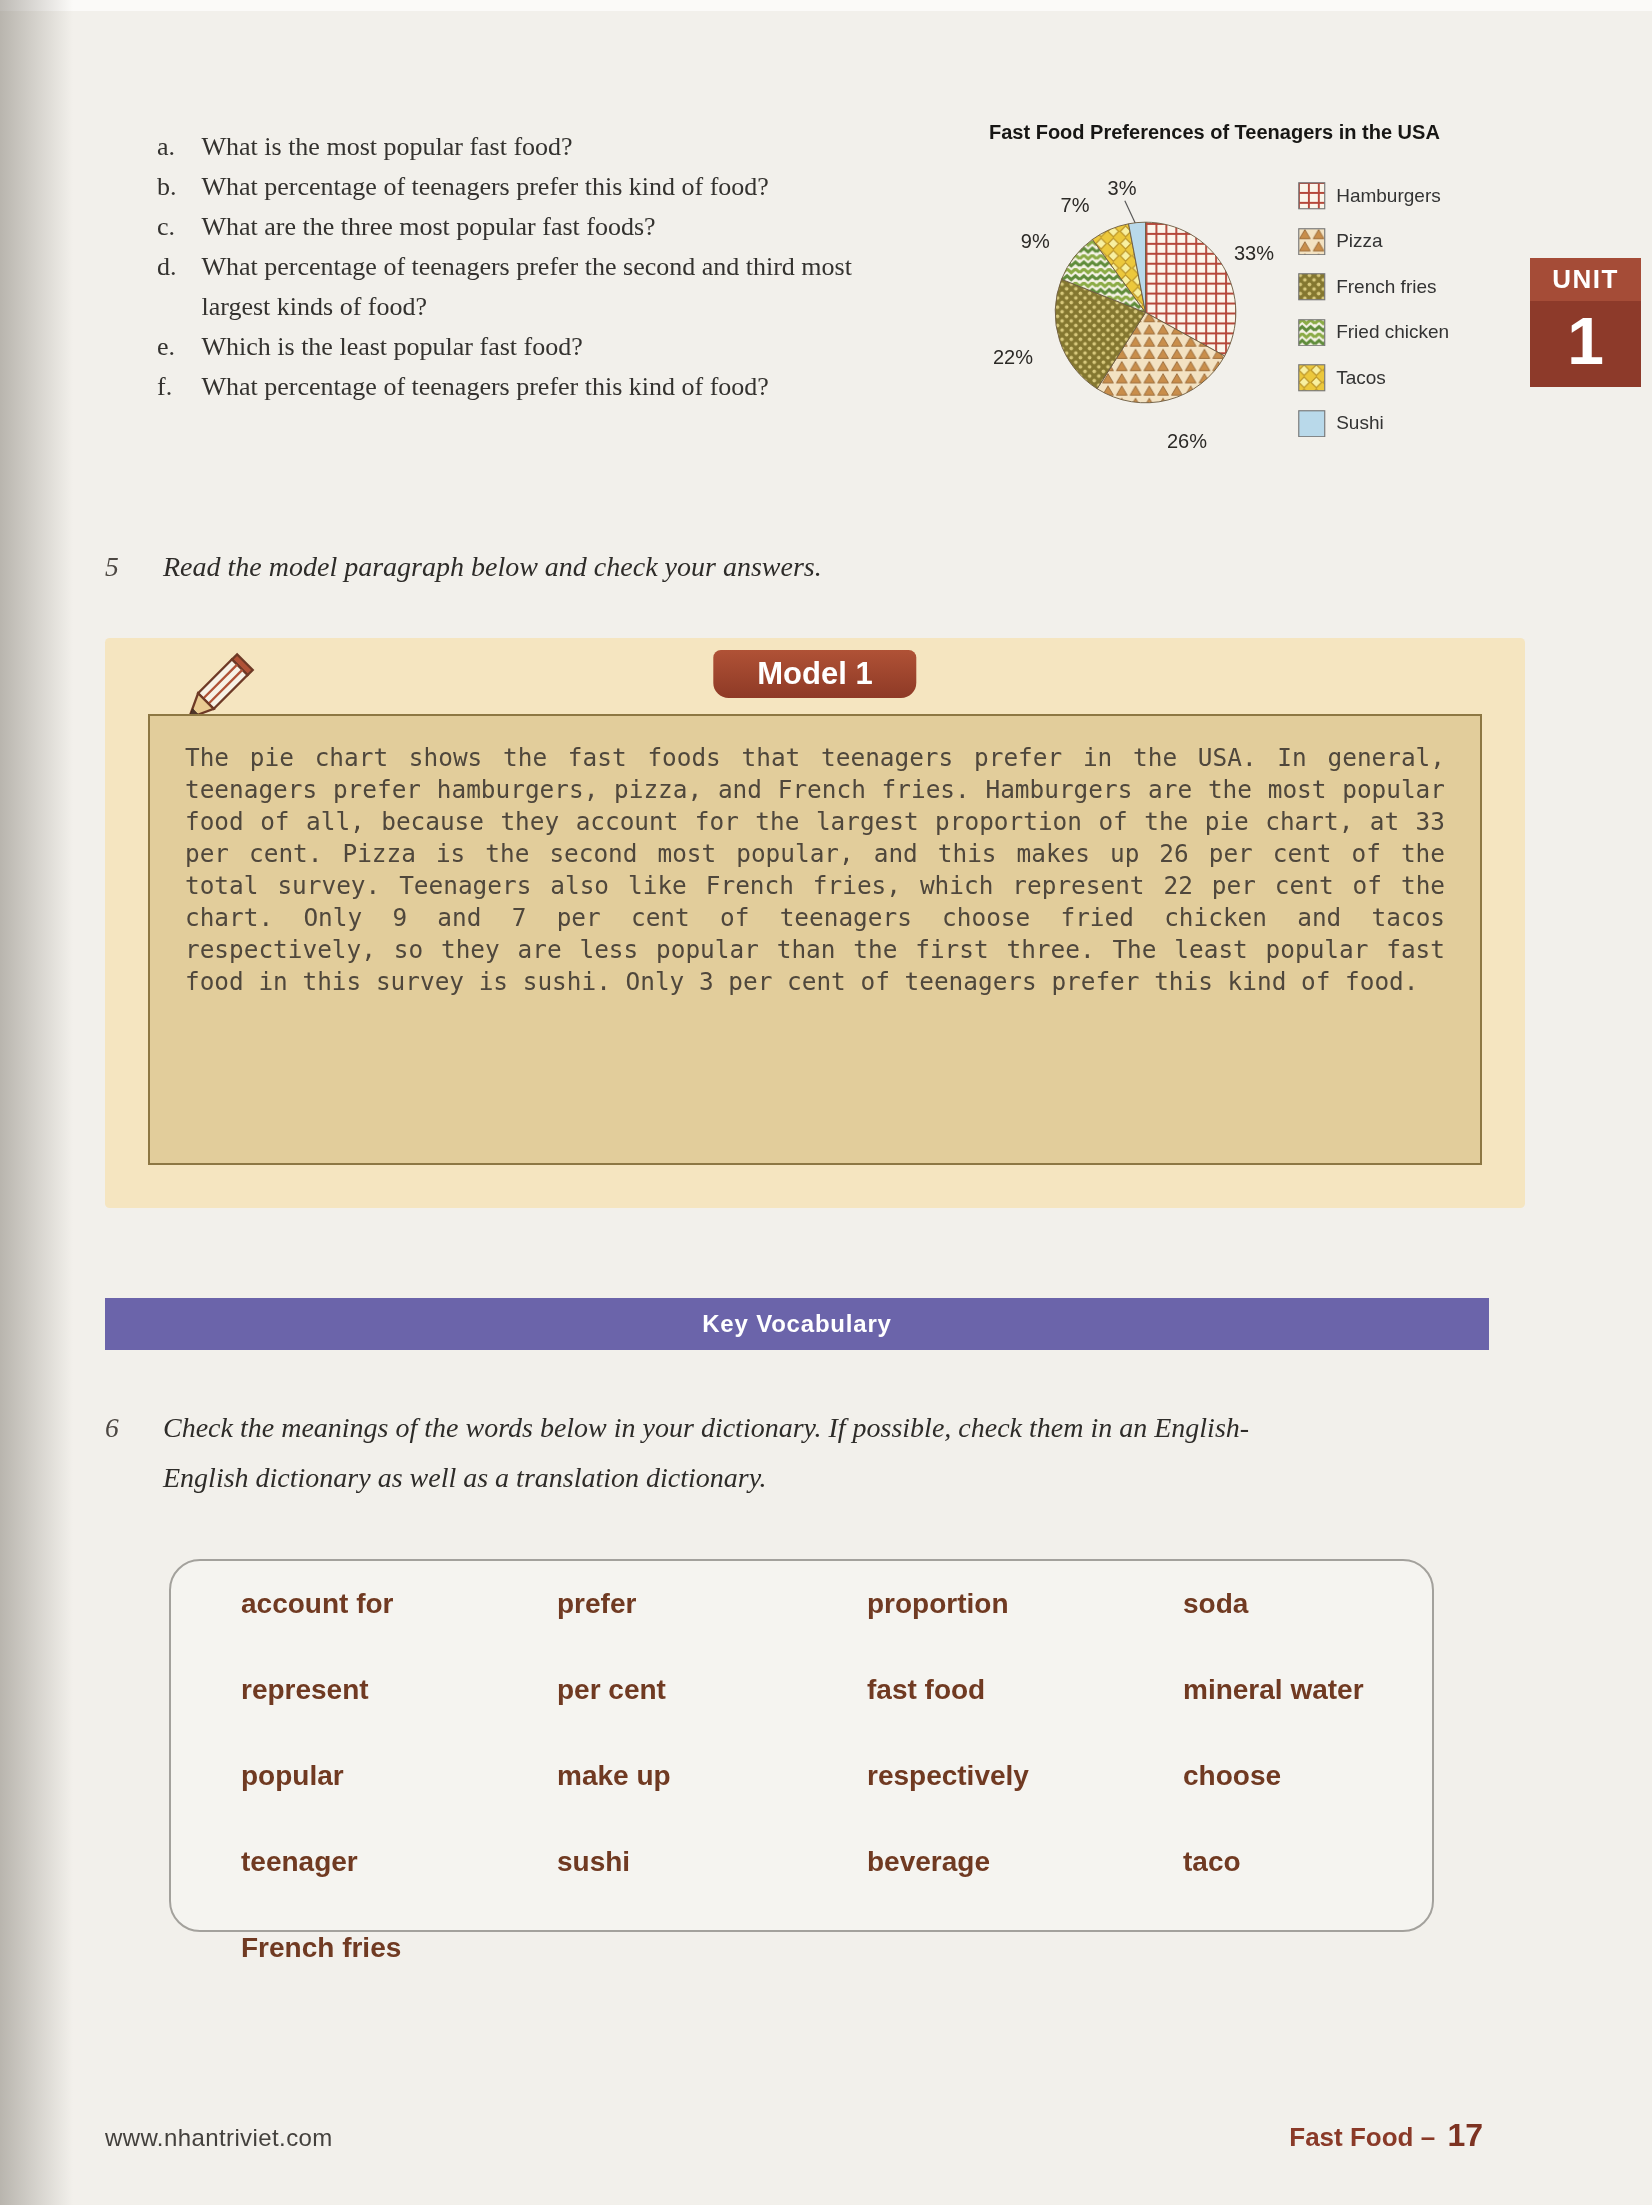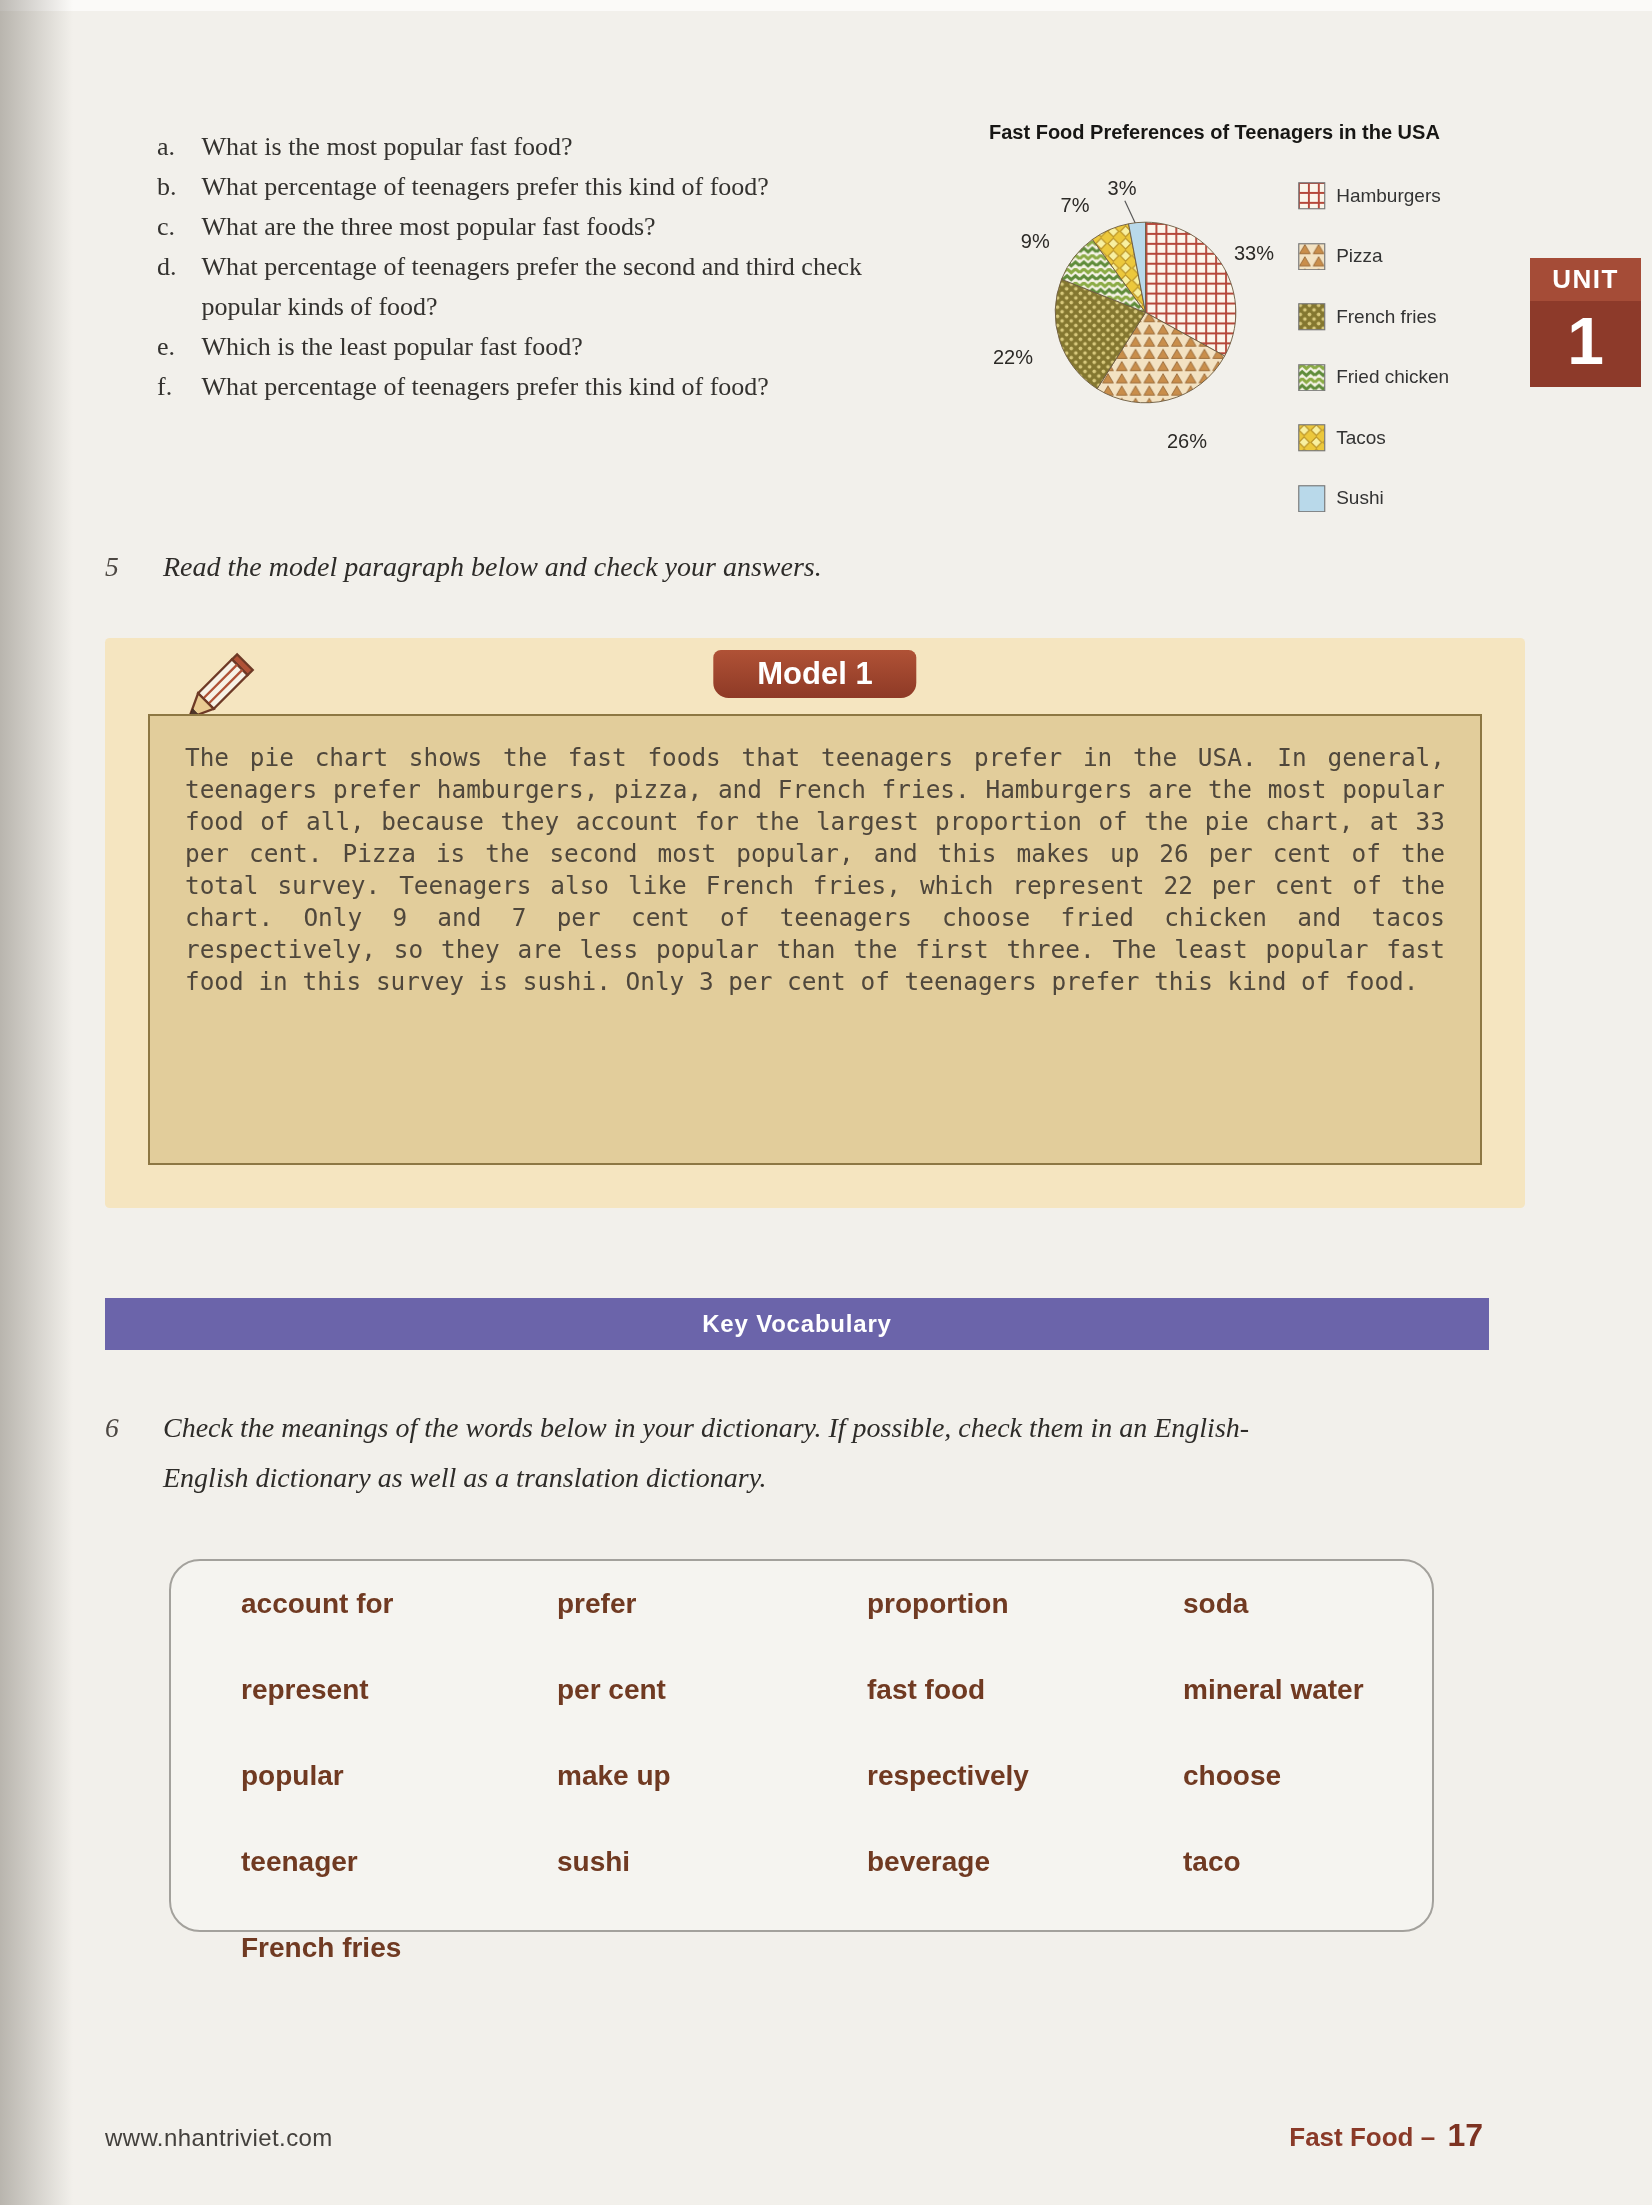--- a/index.html
+++ b/index.html
@@ -16,21 +16,21 @@
   .q-text{width:725px;}
 
   
   .chart{position:absolute;left:989px;top:115px;width:619px;height:359px;}
   .chart-title{position:absolute;left:0;top:6.1px;width:504px;
                font-family:"Liberation Sans",sans-serif;font-weight:bold;font-size:20px;color:#171614;}
   .pie-wrap{position:absolute;left:57px;top:98px;width:199px;height:199px;}
   .pie-wrap svg{overflow:visible;}
   .plabel{position:absolute;transform:translate(-50%,-50%);
           font-family:"Liberation Sans",sans-serif;font-size:20px;color:#2c2a27;white-space:nowrap;}
-  .legend{position:absolute;left:309px;top:67px;display:flex;flex-direction:column;row-gap:33px;}
+  .legend{position:absolute;left:309px;top:67px;display:flex;flex-direction:column;row-gap:18px;}
   .legend-item{display:flex;align-items:center;column-gap:10.7px;height:27.5px;}
   .legend-label{font-family:"Liberation Sans",sans-serif;font-size:19px;color:#333;}
 
   
   .unit-tab{position:absolute;left:1530px;top:258px;width:111px;font-family:"Liberation Sans",sans-serif;
             text-align:center;color:#fff;}
   .unit-word{background:#a54c37;height:43px;line-height:43px;font-size:26px;letter-spacing:1.5px;font-weight:bold;}
   .unit-num{background:#8d3a2a;height:86px;line-height:81px;font-size:66px;font-weight:bold;}
 
   
@@ -86,21 +86,21 @@
     <div class="q-row">
       <span class="q-letter">b.</span>
       <span class="q-text">What percentage of teenagers prefer this kind of food?</span>
     </div>
     <div class="q-row">
       <span class="q-letter">c.</span>
       <span class="q-text">What are the three most popular fast foods?</span>
     </div>
     <div class="q-row">
       <span class="q-letter">d.</span>
-      <span class="q-text">What percentage of teenagers prefer the second and third check popular kinds of food?</span>
+      <span class="q-text">What percentage of teenagers prefer the second and third most largest kinds of food?</span>
     </div>
     <div class="q-row">
       <span class="q-letter">e.</span>
       <span class="q-text">Which is the least popular fast food?</span>
     </div>
     <div class="q-row">
       <span class="q-letter">f.</span>
       <span class="q-text">What percentage of teenagers prefer this kind of food?</span>
     </div>
   </div>

